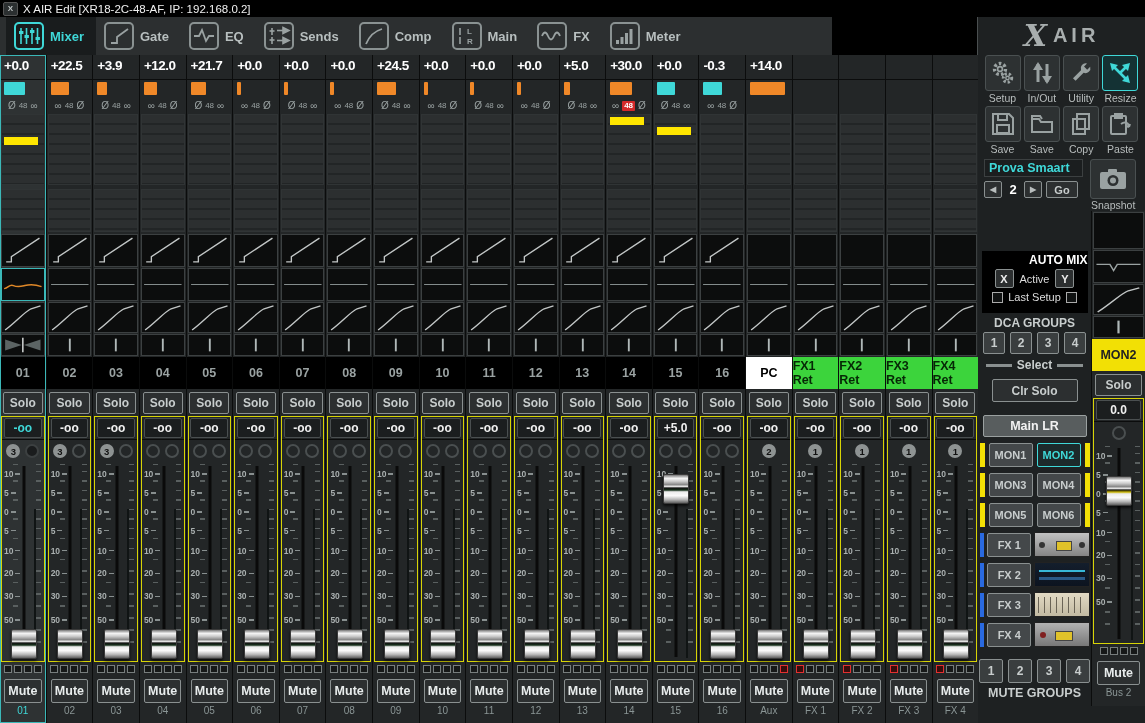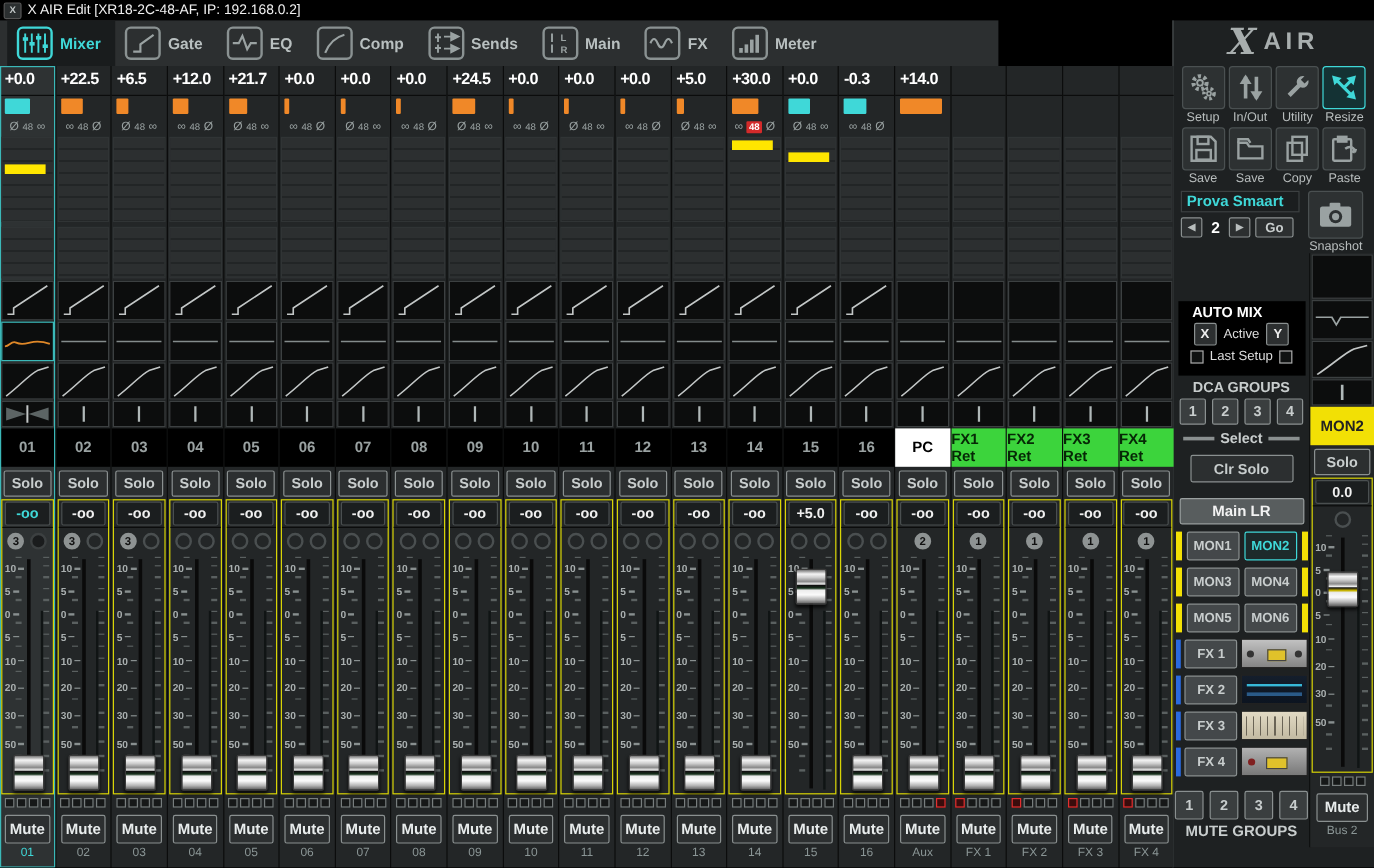--- a/index.html
+++ b/index.html
@@ -102,21 +102,21 @@
   .nbtn{width:18px;height:17px;font-size:8px;color:#b8bdbd;}
   .nnum{font-size:13px;font-weight:bold;color:#fff;width:14px;text-align:center;}
   .gobtn{width:32px;height:17px;font-size:11px;}
   .snapbtn{width:52px;display:flex;flex-direction:column;align-items:center;}
   .snapbtn .tico2{width:46px;height:40px;}
   .snapbtn span{font-size:10.5px;color:#b8bdbd;}
   .lower{display:flex;height:495px;}
   .ctrlcol{width:113px;display:flex;flex-direction:column;align-items:center;box-sizing:border-box;}
   .moncol{width:54px;border-left:1px solid #0b0c0c;display:flex;flex-direction:column;background:#232627;box-sizing:border-box;}
   .automix{width:106px;height:62px;background:#000;margin-top:40px;padding-top:2px;box-sizing:border-box;}
-  .automix .amtitle{text-align:left;font-size:12px;font-weight:bold;color:#fff;margin-left:12px;}
+  .automix .amtitle{text-align:right;font-size:12px;font-weight:bold;color:#fff;}
   .amrow{display:flex;align-items:center;justify-content:center;gap:6px;margin-top:2px;}
   .xybtn{width:19px;height:19px;font-size:11px;color:#eee;}
   .amrow .amlbl{font-size:11px;color:#ddd;}
   .cbrow{display:flex;align-items:center;justify-content:center;gap:5px;margin-top:3px;}
   .cb{width:9px;height:9px;border:1px solid #aaa;background:#101212;}
   .cbrow span{font-size:11px;color:#ddd;}
   .sectitle{font-size:12px;font-weight:bold;color:#c8cdcd;margin-top:3px;}
   .numrow{display:flex;gap:5px;margin-top:2px;}
   .numbtn{width:22px;height:22px;font-size:12px;background:#3a3e3f;}
   .selectrow{display:flex;align-items:center;gap:5px;margin-top:4px;width:100%;justify-content:center;}
@@ -191,45 +191,45 @@
             <span class="tico">
               <svg width="24" height="22" viewBox="0 0 24 22">
                 <polyline points="2,11 7,11 10,5 14,16 17,11 22,11" stroke="#9aa2a2" stroke-width="1.8" fill="none"></polyline>
               </svg>
             </span>
             <span class="lbl">EQ</span>
           </div>
           <div class="tab">
             <span class="tico">
               <svg width="24" height="22" viewBox="0 0 24 22">
-                <path d="M4 19 Q9 7 20 4" stroke="#9aa2a2" stroke-width="1.8" fill="none"></path>
-              </svg>
-            </span>
-            <span class="lbl">Comp</span>
-          </div>
-          <div class="tab">
-            <span class="tico">
-              <svg width="24" height="22" viewBox="0 0 24 22">
                 <g stroke="#9aa2a2" stroke-width="1.6" fill="#9aa2a2">
                   <line x1="5" y1="3" x2="5" y2="10"></line>
                   <line x1="2.5" y1="6" x2="7.5" y2="6"></line>
                   <line x1="10" y1="5.5" x2="17" y2="5.5"></line>
                   <polygon points="16,2.5 22,5.5 16,8.5"></polygon>
                   <line x1="5" y1="12" x2="5" y2="19"></line>
                   <line x1="2.5" y1="15" x2="7.5" y2="15"></line>
                   <line x1="10" y1="15.5" x2="17" y2="15.5"></line>
                   <polygon points="16,12.5 22,15.5 16,18.5"></polygon>
                 </g>
               </svg>
             </span>
             <span class="lbl">Sends</span>
           </div>
           <div class="tab">
             <span class="tico">
               <svg width="24" height="22" viewBox="0 0 24 22">
+                <path d="M4 19 Q9 7 20 4" stroke="#9aa2a2" stroke-width="1.8" fill="none"></path>
+              </svg>
+            </span>
+            <span class="lbl">Comp</span>
+          </div>
+          <div class="tab">
+            <span class="tico">
+              <svg width="24" height="22" viewBox="0 0 24 22">
                 <g stroke="#9aa2a2" stroke-width="1.6" fill="#9aa2a2">
                   <line x1="5" y1="3" x2="5" y2="10"></line>
                   <line x1="5" y1="12" x2="5" y2="19"></line>
                   <text x="12" y="9" font-size="8" font-weight="bold" stroke="none">L</text>
                   <text x="12" y="19" font-size="8" font-weight="bold" stroke="none">R</text>
                 </g>
               </svg>
             </span>
             <span class="lbl">Main</span>
           </div>
@@ -541,21 +541,21 @@
             <span class="sq"></span>
             <span class="sq"></span>
             <span class="sq"></span>
           </div>
           <div class="row-mute">
             <div class="btn mute-btn">Mute</div>
           </div>
           <div class="row-blabel">02</div>
         </div>
         <div class="strip">
-          <div class="row-gain">+6.5</div>
+          <div class="row-gain">+3.9</div>
           <div class="row-color">
             <div class="bar" style="background: rgb(240, 136, 40); width: 22%;"></div>
           </div>
           <div class="row-ph">
             <span class="tok sym">Ø</span>
             <span class="tok">48</span>
             <span class="tok sym">∞</span>
           </div>
           <div class="row-meter">
             <div class="mblock top"></div>

